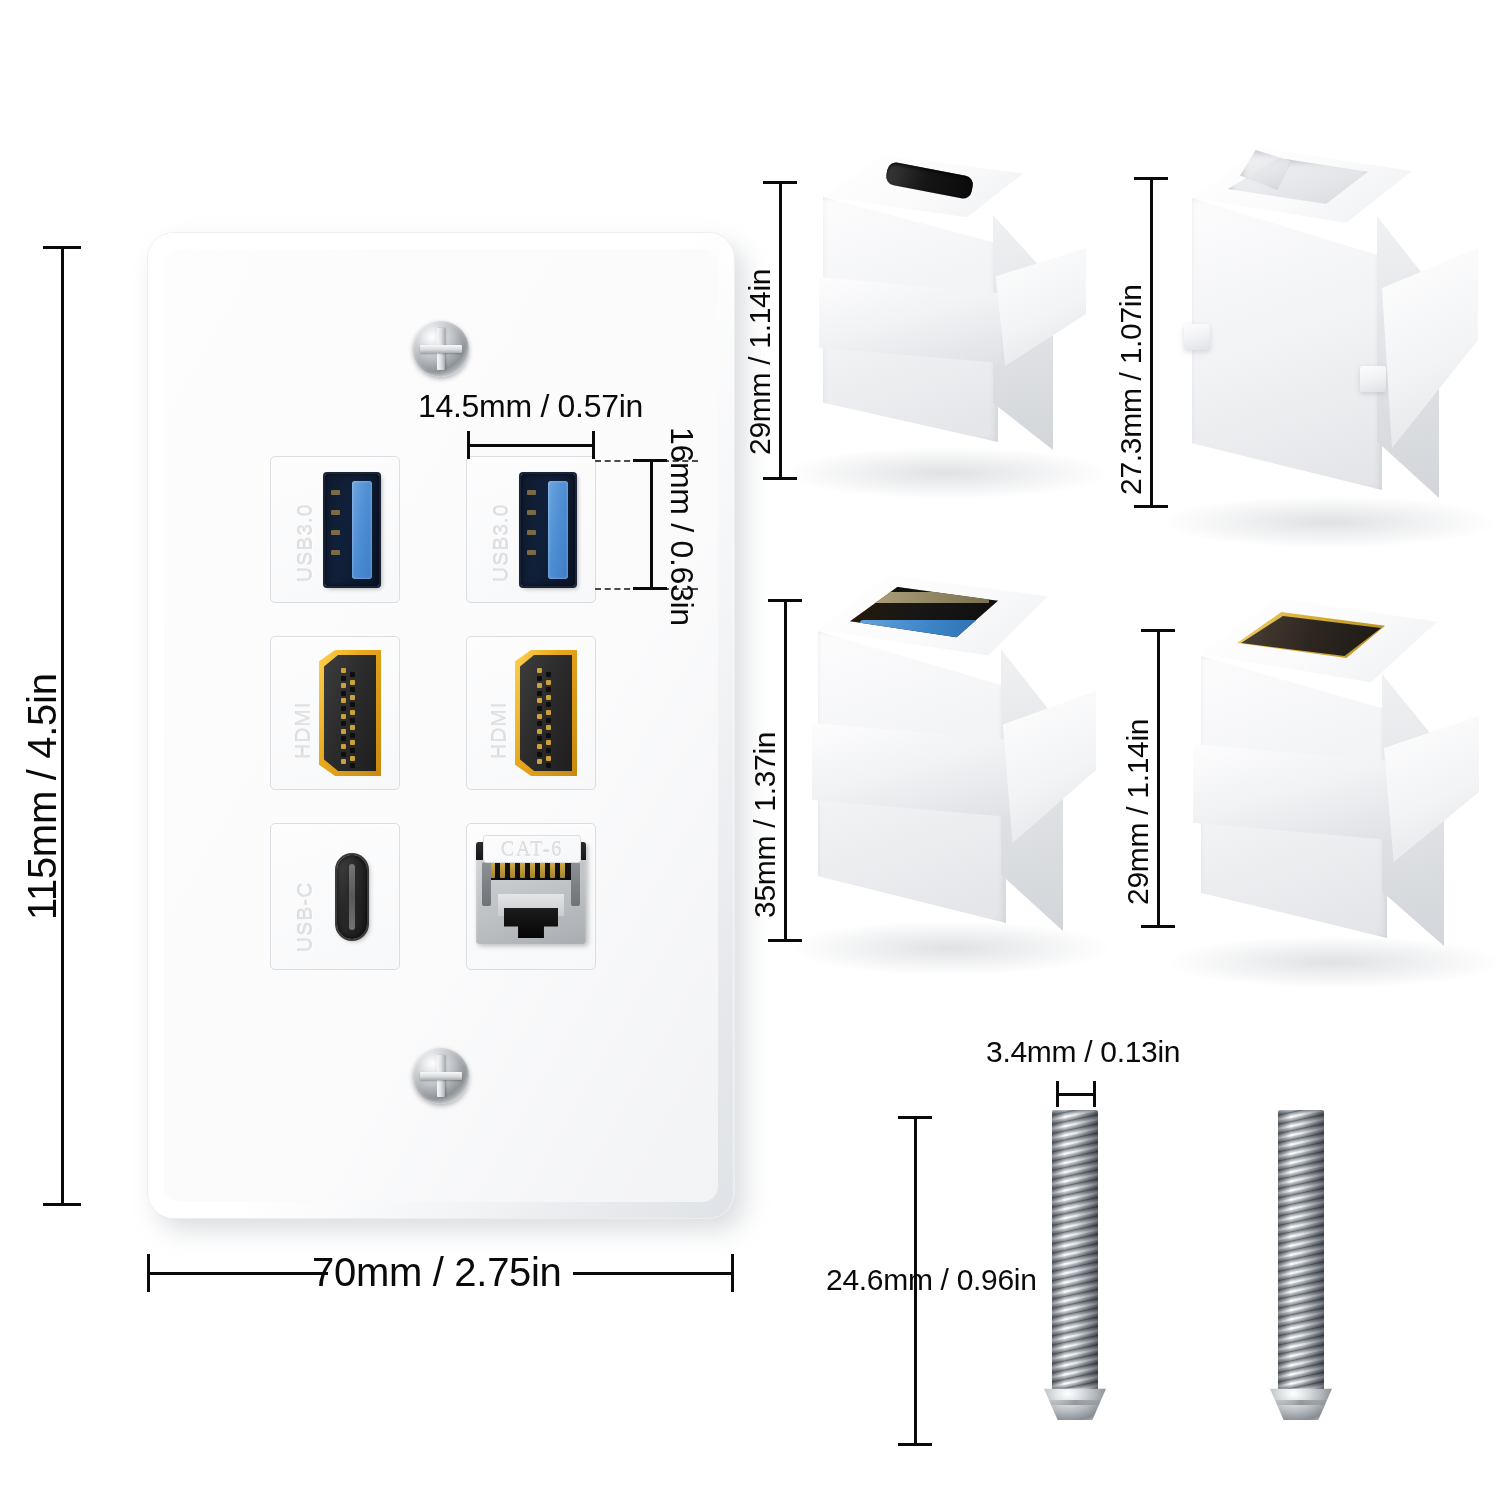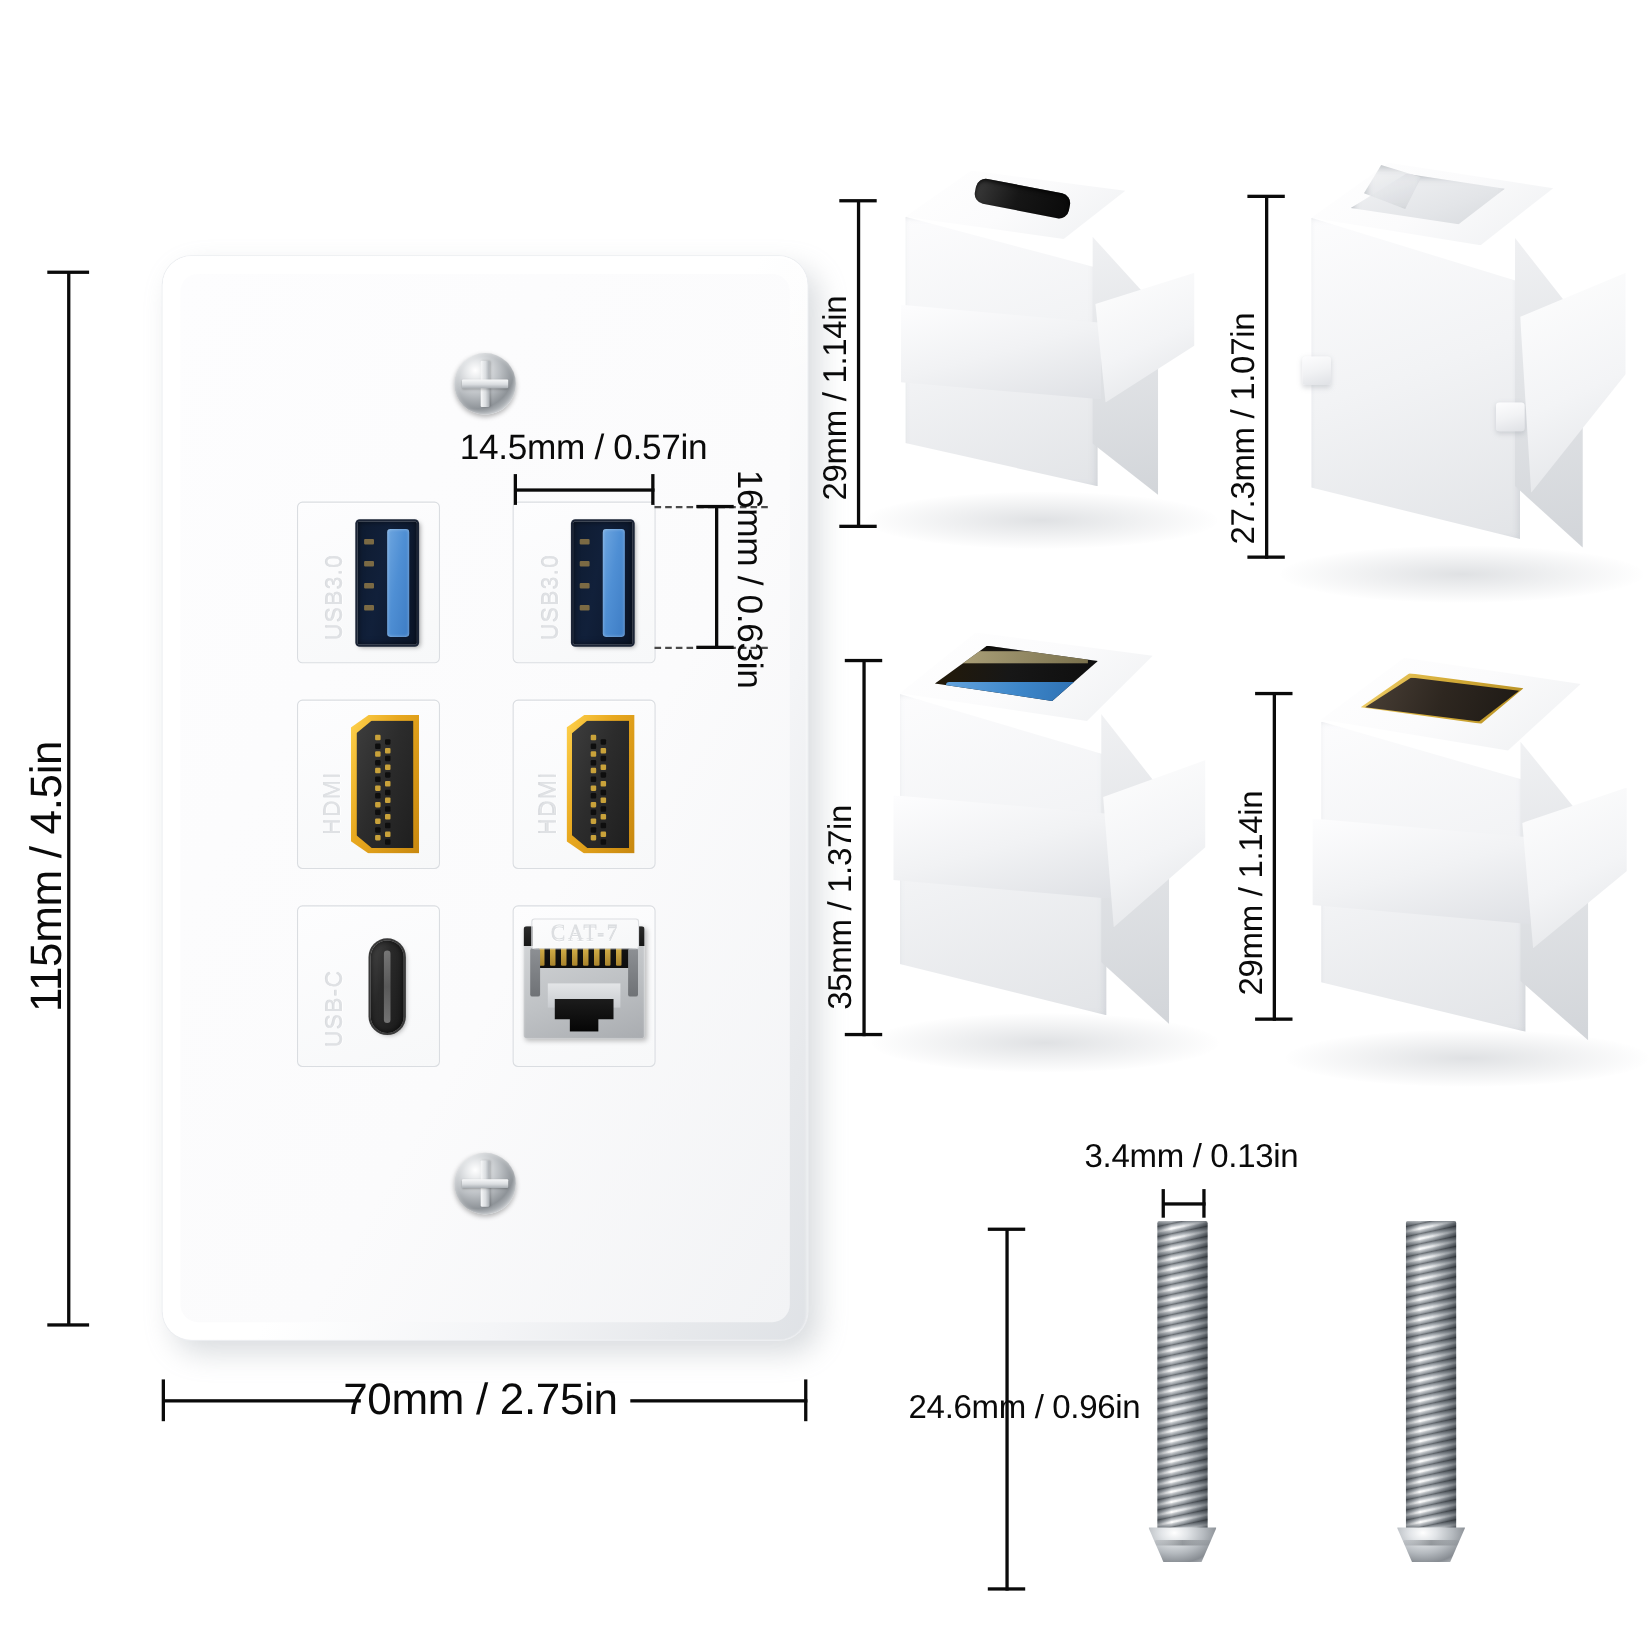--- a/index.html
+++ b/index.html
@@ -414,21 +414,21 @@
         <div class="pin" style="left:53px;"></div>
         <div class="pin" style="left:63px;"></div>
         <div class="pin" style="left:73px;"></div>
       </div>
       <div class="railL"></div>
       <div class="railR"></div>
       <div class="plate"></div>
       <div class="keyslot"></div>
     </div>
     <div class="cat6-badge" style="left:16px;top:11px;width:96px;height:26px;">
-      <div class="cat6-text">CAT-7</div>
+      <div class="cat6-text">CAT-6</div>
     </div>
   </div>
 
   <div class="plate-screw" style="left:265px;top:815px;">
     <div class="slot-v"></div>
     <div class="slot-h"></div>
   </div>
 </div>
 
 <div class="vline line" style="left:61px;top:247px;height:958px;"></div>

